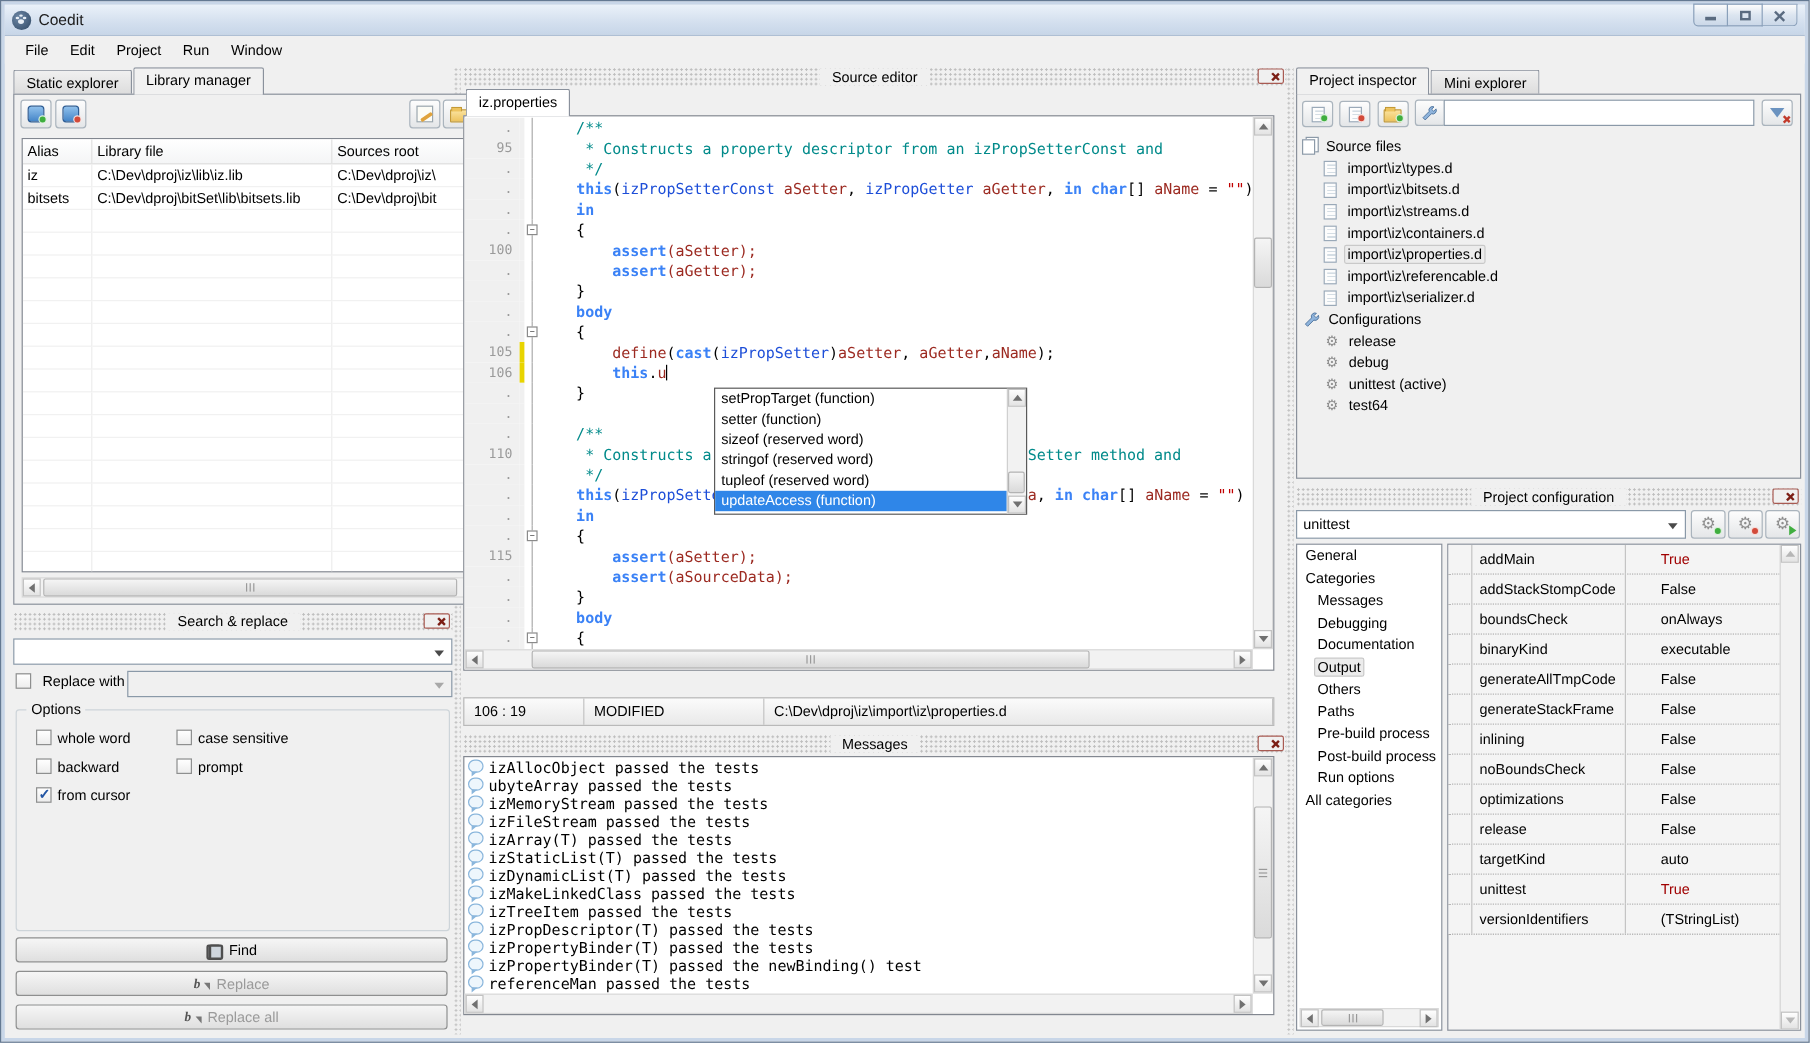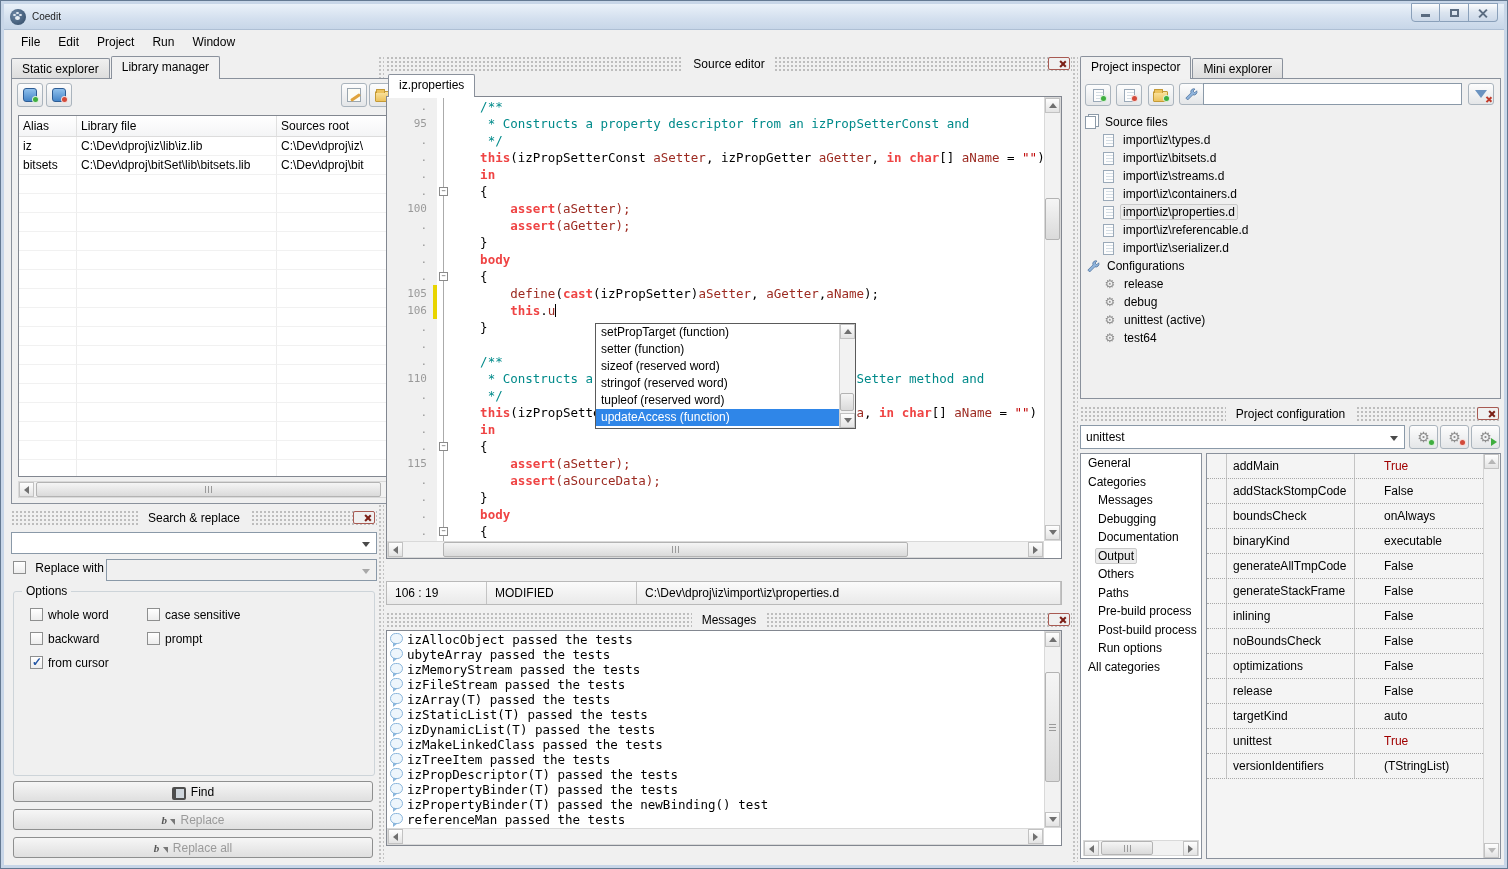--- a/index.html
+++ b/index.html
@@ -8,21 +8,21 @@
   .window { position:absolute; inset:0; background:#f0f0f0; border:1px solid #647992;
             box-shadow: inset 0 0 0 3px #c8d6e8; }
 
   
   .titlebar { position:absolute; left:3px; top:3px; right:3px; height:26px;
     background:linear-gradient(#eaf1f9,#d3dfee 60%,#c7d6e8); border-bottom:1px solid #aebfd4;
     display:flex; align-items:center; padding-left:6px; }
   .paw { width:16px; height:16px; border-radius:50%; background:radial-gradient(circle at 35% 35%, #6d87a5, #2e4763); position:relative; margin-right:6px; }
   .paw::after { content:""; position:absolute; left:5px; top:7px; width:5px; height:4px; border-radius:50%; background:#e8eef5;
     box-shadow:-3px -3px 0 -1px #e8eef5, 3px -3px 0 -1px #e8eef5, 0 -5px 0 -1px #e8eef5; }
-  .title-text { font-size:10px; color:#1c1c1c; }
+  .title-text { font-size:13px; color:#1c1c1c; }
   .win-controls { position:absolute; right:6px; top:-1px; display:flex; }
   .win-btn { width:29px; height:19px; border:1px solid #8aa0ba; background:linear-gradient(#fdfdfd,#dce5f0 50%,#cbd8e8);
     display:flex; align-items:center; justify-content:center; }
   .win-btn + .win-btn { border-left:none; }
   .win-btn:first-child { border-radius:0 0 0 4px; }
   .win-btn:last-child  { border-radius:0 0 4px 0; }
   .glyph-min { width:9px; height:3px; background:#5a6b80; margin-top:6px; }
   .glyph-max { width:9px; height:8px; border:2px solid #5a6b80; }
   .glyph-x { position:relative; width:10px; height:10px; }
   .glyph-x::before,.glyph-x::after { content:""; position:absolute; left:4px; top:0; width:2px; height:11px; background:#5a6b80; }
@@ -118,23 +118,23 @@
   #se-tab { left:387px; top:73px; }
   #editor { position:absolute; left:385px; top:95px; width:676px; height:463px; border:1px solid #828790; background:#fff; z-index:2; overflow:hidden; }
   #code { position:absolute; left:0; top:1px; right:17px; bottom:17px; overflow:hidden; }
   .crow { display:flex; height:17px; font-family:"DejaVu Sans Mono",monospace; font-size:12.5px; line-height:17px; white-space:pre; }
   .g-num { width:46px; background:#f0f0f0; color:#9a9a9a; text-align:right; padding-right:6px; font-size:11px; flex:none; }
   .g-mark { width:4px; background:#f0f0f0; flex:none; }
   .g-mark.on { background:#e8d400; }
   .g-fold { width:13px; flex:none; position:relative; background:linear-gradient(#ababab,#ababab) 6px 0/1px 100% no-repeat; }
   .foldbox { position:absolute; left:2px; top:4px; width:9px; height:9px; background:#fff; border:1px solid #8a8a8a; font-size:7px; line-height:7px; text-align:center; color:#444; }
   .ctext { flex:1; overflow:hidden; }
-  .tok-k { color:#ef4444; font-weight:bold; }
+  .tok-k { color:#3b82f6; font-weight:bold; }
   .tok-c { color:#008a8a; }
-  .tok-t { color:#000000; }
+  .tok-t { color:#1d4ed8; }
   .tok-i { color:#9c2a21; }
   .tok-s { color:#c00000; }
   .caret { display:inline-block; width:1px; height:13px; background:#000; vertical-align:-2px; }
   #ed-vs { right:0; top:0; width:17px; bottom:17px; }
   #ed-hs { left:0; bottom:0; height:17px; right:17px; }
   #popup { position:absolute; left:208px; top:226px; width:261px; height:106px; background:#fff; border:1px solid #5a5a5a; z-index:9; }
   .pu-item { height:17px; line-height:17px; padding-left:5px; font-size:12px; white-space:nowrap; }
   .pu-item.sel { background:#2f86e8; color:#fff; }
   #pu-sb { position:absolute; right:0; top:0; width:16px; bottom:0; background:#f2f2f2; border-left:1px solid #d0d0d0; }
 

